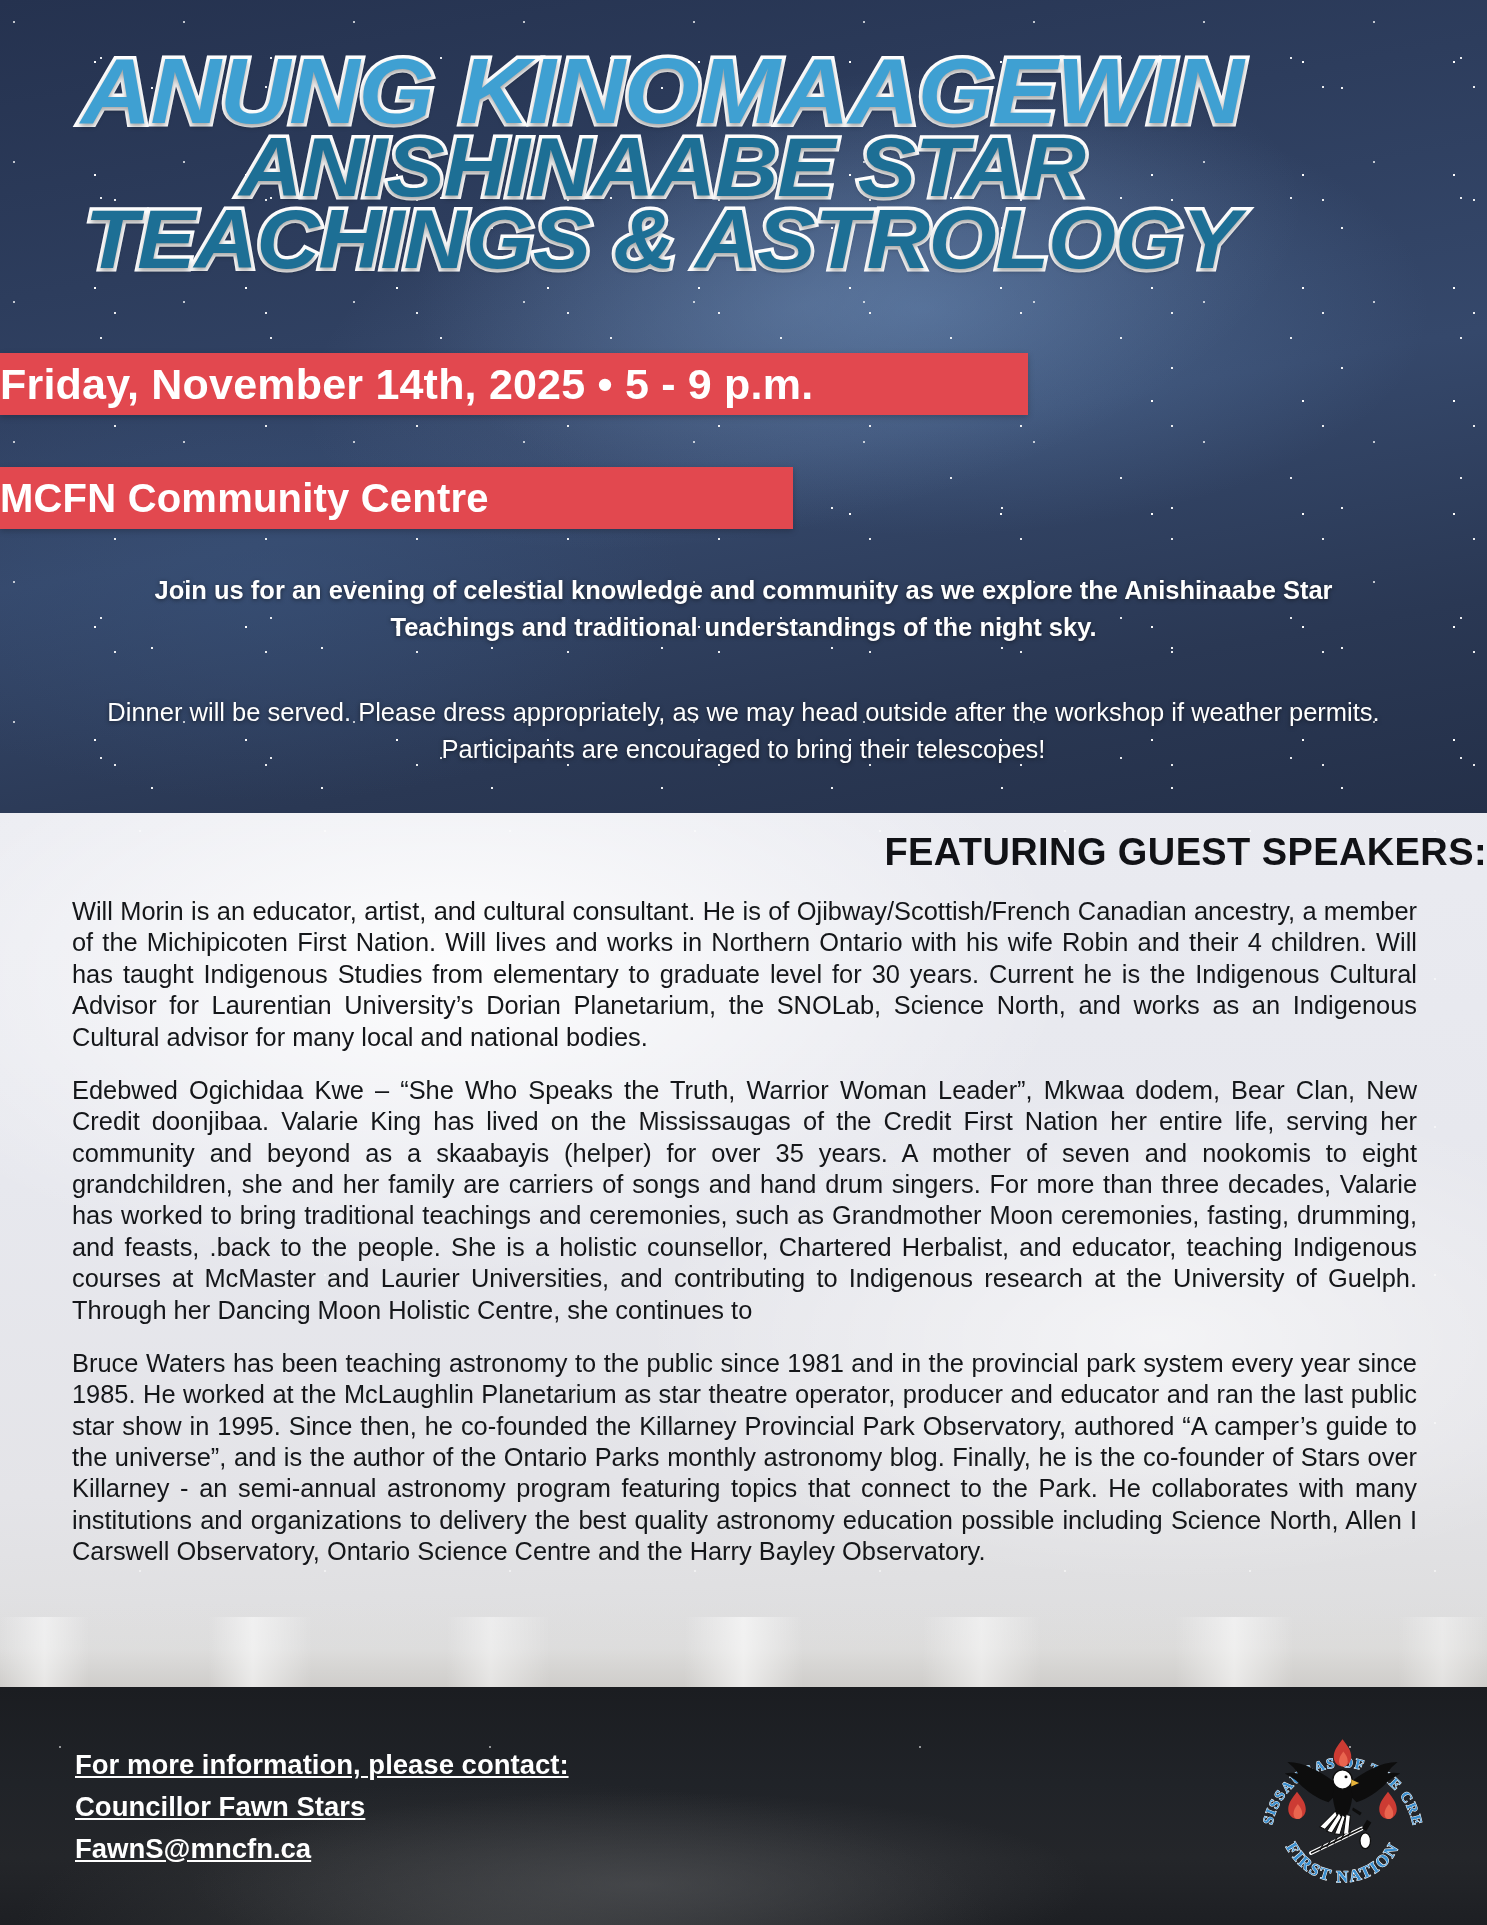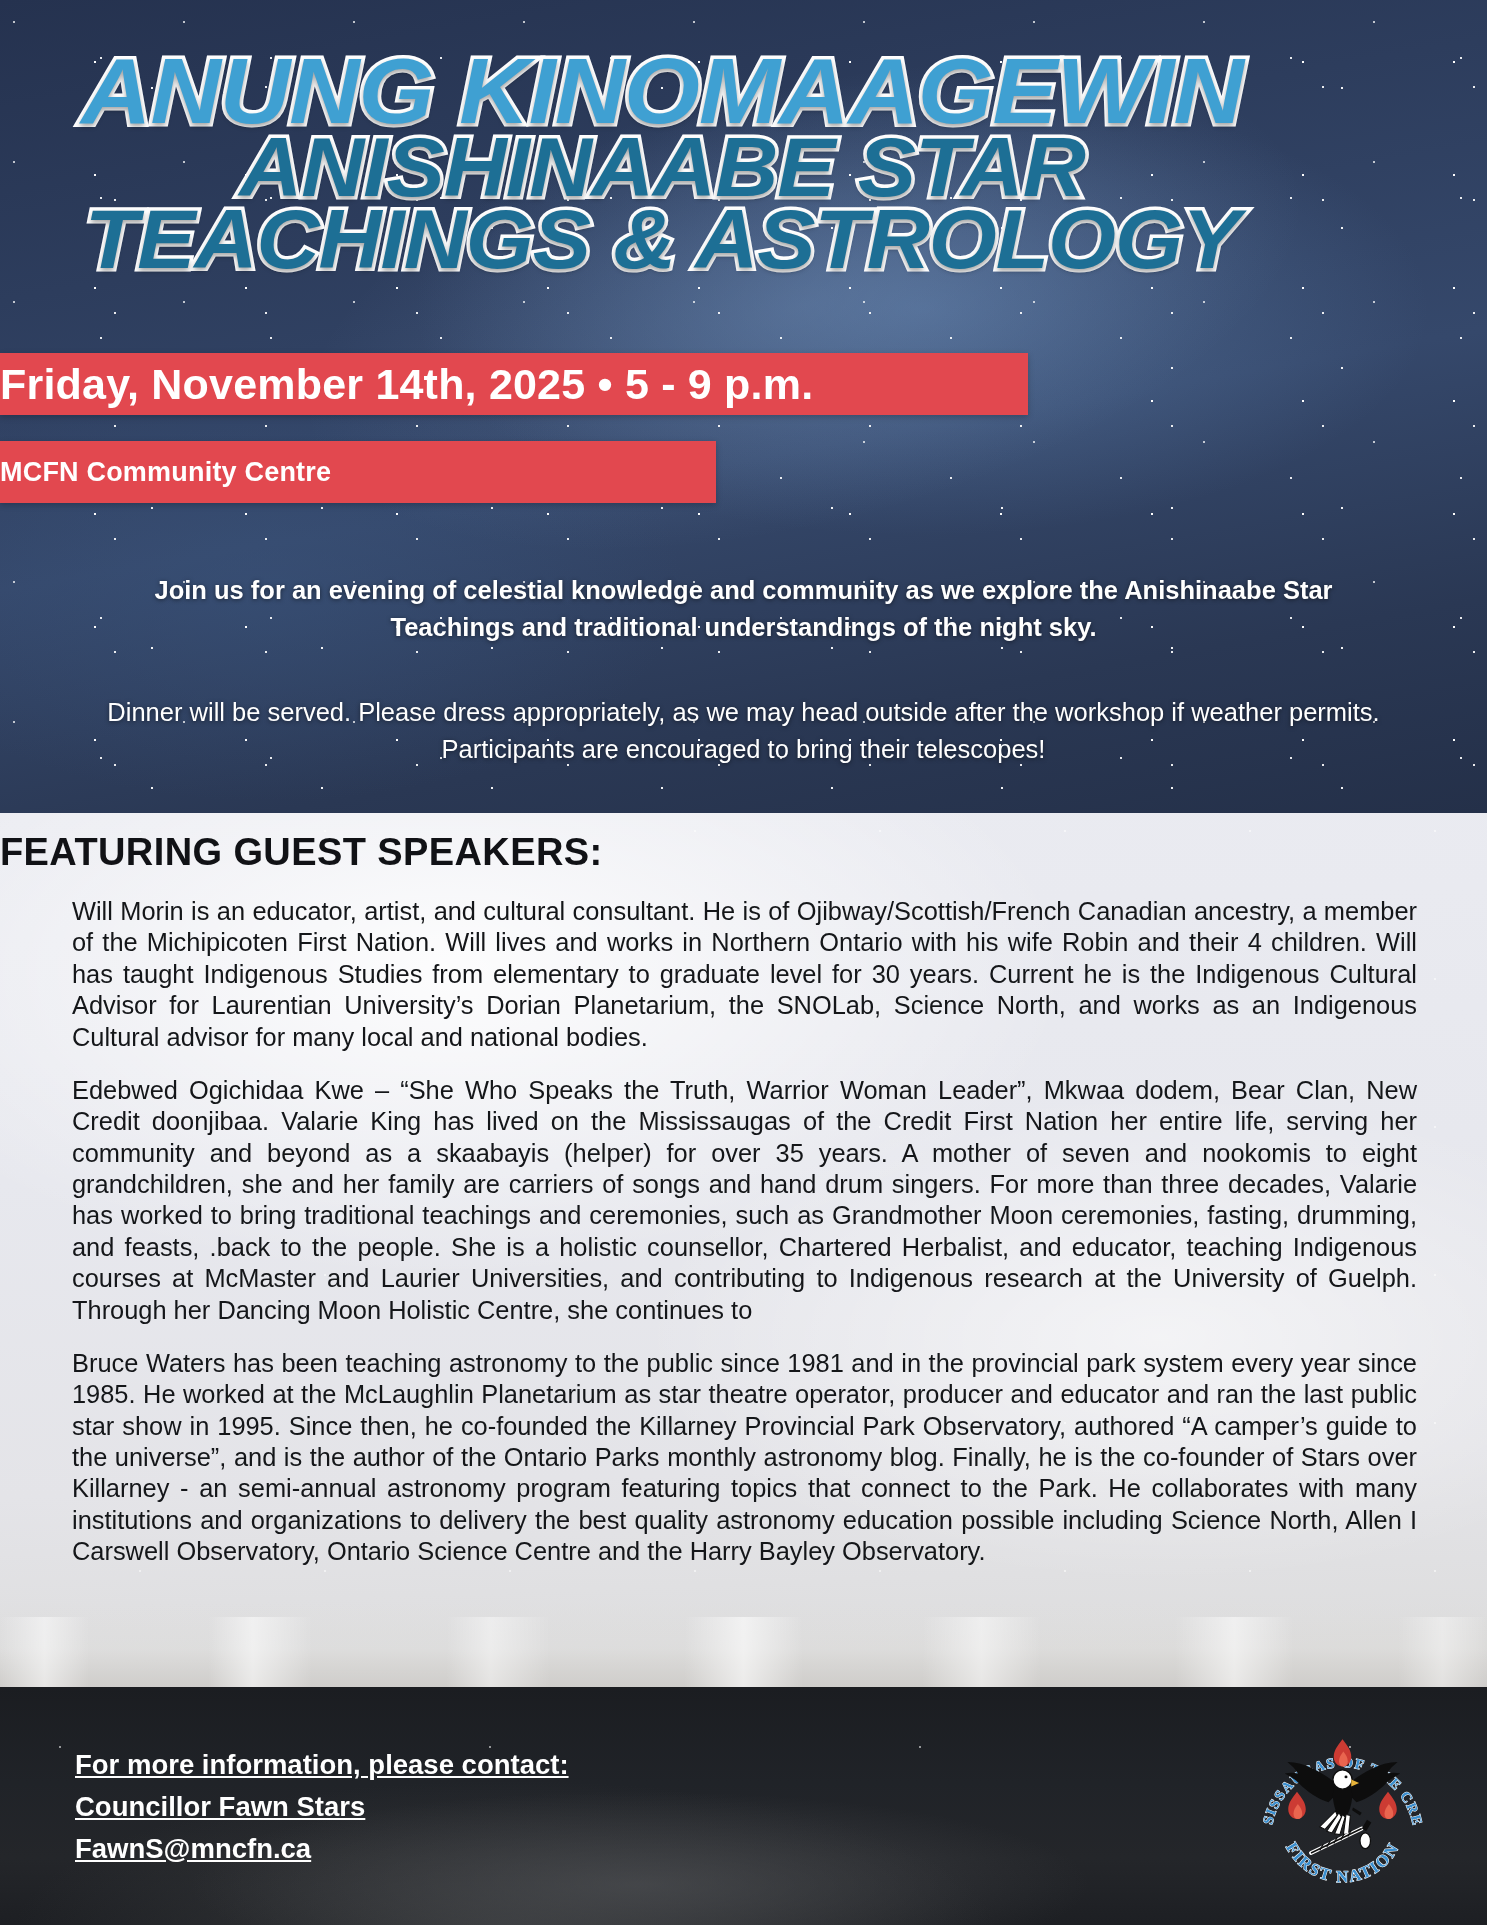--- a/index.html
+++ b/index.html
@@ -90,21 +90,21 @@
     color:#ffffff;
     font-weight:bold;
     display:flex; align-items:center;
     letter-spacing:.2px;
     box-shadow:0 2px 6px rgba(0,0,0,.22);
   }
   .banner-date {
     top:353px; width:1028px; height:62px; font-size:43px;
   }
   .banner-venue {
-    top:441px; width:716px; height:62px; font-size:27px;
+    top:467px; width:793px; height:62px; font-size:40px;
   }
 
   
   .sky-p {
     position:absolute; left:90px; width:1307px; text-align:center;
     color:#ffffff; font-size:25.5px; font-weight:bold; line-height:1.46;
     text-shadow:0 1px 4px rgba(0,0,0,.5);
   }
   .sky-p1 { top:572px; }
   .sky-p2 { top:694px; font-weight:500; }
@@ -139,21 +139,21 @@
         rgba(255,255,255,0) 0%, rgba(255,255,255,.5) 3%, rgba(255,255,255,0) 6%,
         rgba(255,255,255,0) 14%, rgba(255,255,255,.55) 17%, rgba(255,255,255,0) 21%,
         rgba(255,255,255,0) 30%, rgba(255,255,255,.45) 33%, rgba(255,255,255,0) 37%,
         rgba(255,255,255,0) 46%, rgba(255,255,255,.6) 50%, rgba(255,255,255,0) 54%,
         rgba(255,255,255,0) 62%, rgba(255,255,255,.5) 66%, rgba(255,255,255,0) 70%,
         rgba(255,255,255,0) 79%, rgba(255,255,255,.55) 83%, rgba(255,255,255,0) 87%,
         rgba(255,255,255,0) 94%, rgba(255,255,255,.4) 97%, rgba(255,255,255,0) 100%);
   }
 
   .speakers-head {
-    position:absolute; left:0; top:18px; width:1487px; text-align:left;
+    position:absolute; left:0; top:18px; width:1487px; text-align:right;
     font-size:38px; font-weight:bold; color:#111216; letter-spacing:.4px;
   }
   .bios {
     position:absolute; left:72px; top:83px; width:1345px;
   }
   .bio {
     text-align:justify;
     text-justify:inter-word;
     font-size:25.4px;
     line-height:1.235;

